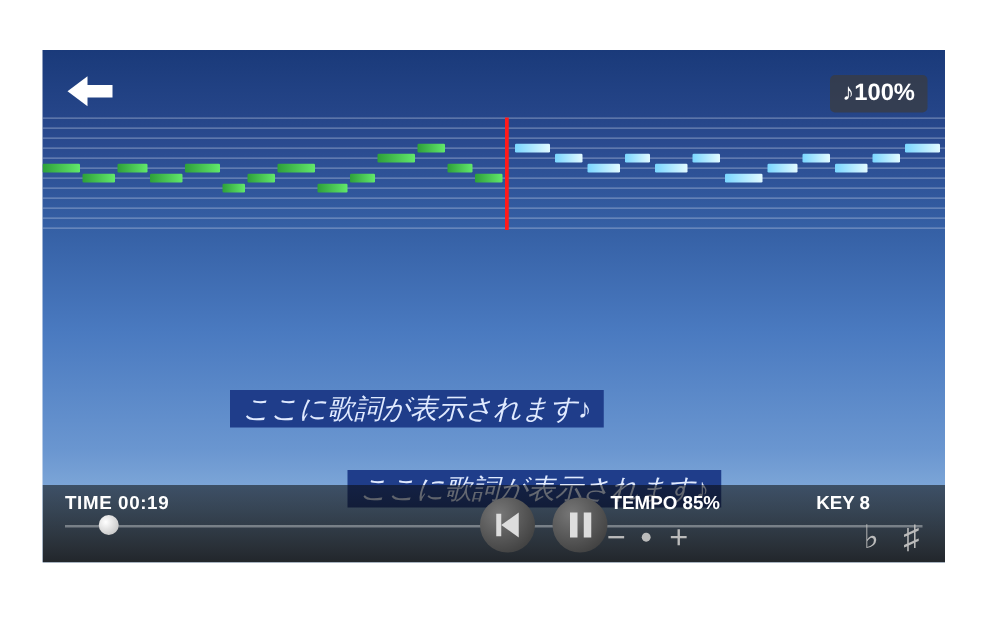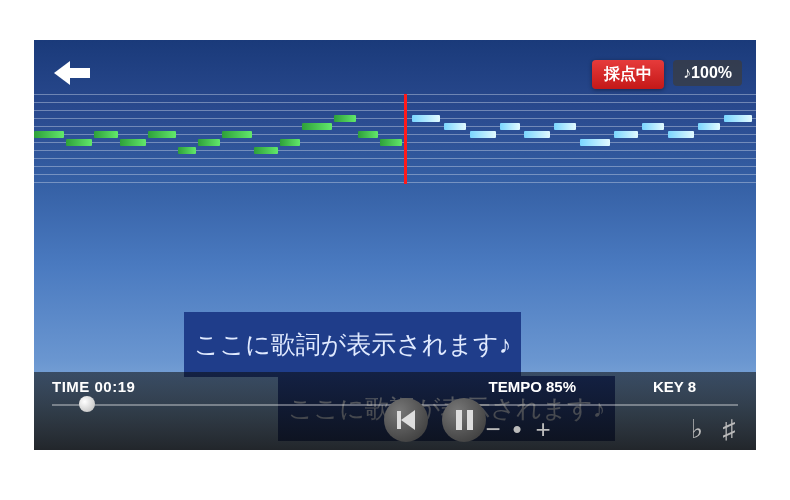--- a/index.html
+++ b/index.html
@@ -75,21 +75,21 @@
     padding: 4px 12px;
     border-radius: 4px;
     box-shadow: 0 1px 4px rgba(0,0,0,0.4);
   }
   .volume-badge {
     position: absolute;
     right: 14px;
     top: 6px;
     background: rgba(60,60,60,0.7);
     color: #fff;
-    font-size: 16px;
+    font-size: 19px;
     font-weight: bold;
     padding: 4px 10px;
     border-radius: 4px;
   }
   
   .pitch-track {
     position: absolute;
     top: 54px;
     left: 0;
     right: 0;
@@ -127,33 +127,34 @@
     background: linear-gradient(to right, #2ea03a, #62e86b);
   }
   .note.future {
     background: linear-gradient(to right, #7ad6ff, #e2faff);
   }
   
   .lyric {
     position: absolute;
     background: #1f3d8a;
     color: #e0eaff;
-    font-size: 25px;
-    padding: 16px 10px;
+    font-size: 22px;
+    padding: 0 10px;
     white-space: nowrap;
+    font-style: italic;
   }
   .lyric1 { left: 150px; top: 272px; }
   .lyric2 { left: 244px; top: 336px; }
   
   .bottom-bar {
     position: absolute;
     left: 0;
     right: 0;
     bottom: 0;
-    height: 78px;
+    height: 62px;
     background: linear-gradient(to bottom, rgba(10,10,10,0.55), rgba(10,10,10,0.85));
   }
   .time-label {
     position: absolute;
     left: 18px;
     top: 6px;
     color: #fff;
     font-size: 15px;
     font-weight: bold;
     letter-spacing: 0.5px;
@@ -265,21 +266,20 @@
 </style>
 </head>
 <body>
 
 <div class="app">
 
   <div class="top-bar">
     <div class="back-btn">
       <div class="back-arrow"></div>
     </div>
-    <div class="scoring-badge">採点中</div>
     <div class="volume-badge">♪100%</div>
   </div>
 
   <div class="pitch-track">
     <div class="staff-lines" id="staff-lines">
         <div class="staff-line" style="top: 0px;"></div>
         <div class="staff-line" style="top: 8px;"></div>
         <div class="staff-line" style="top: 16px;"></div>
         <div class="staff-line" style="top: 24px;"></div>
         <div class="staff-line" style="top: 32px;"></div>

